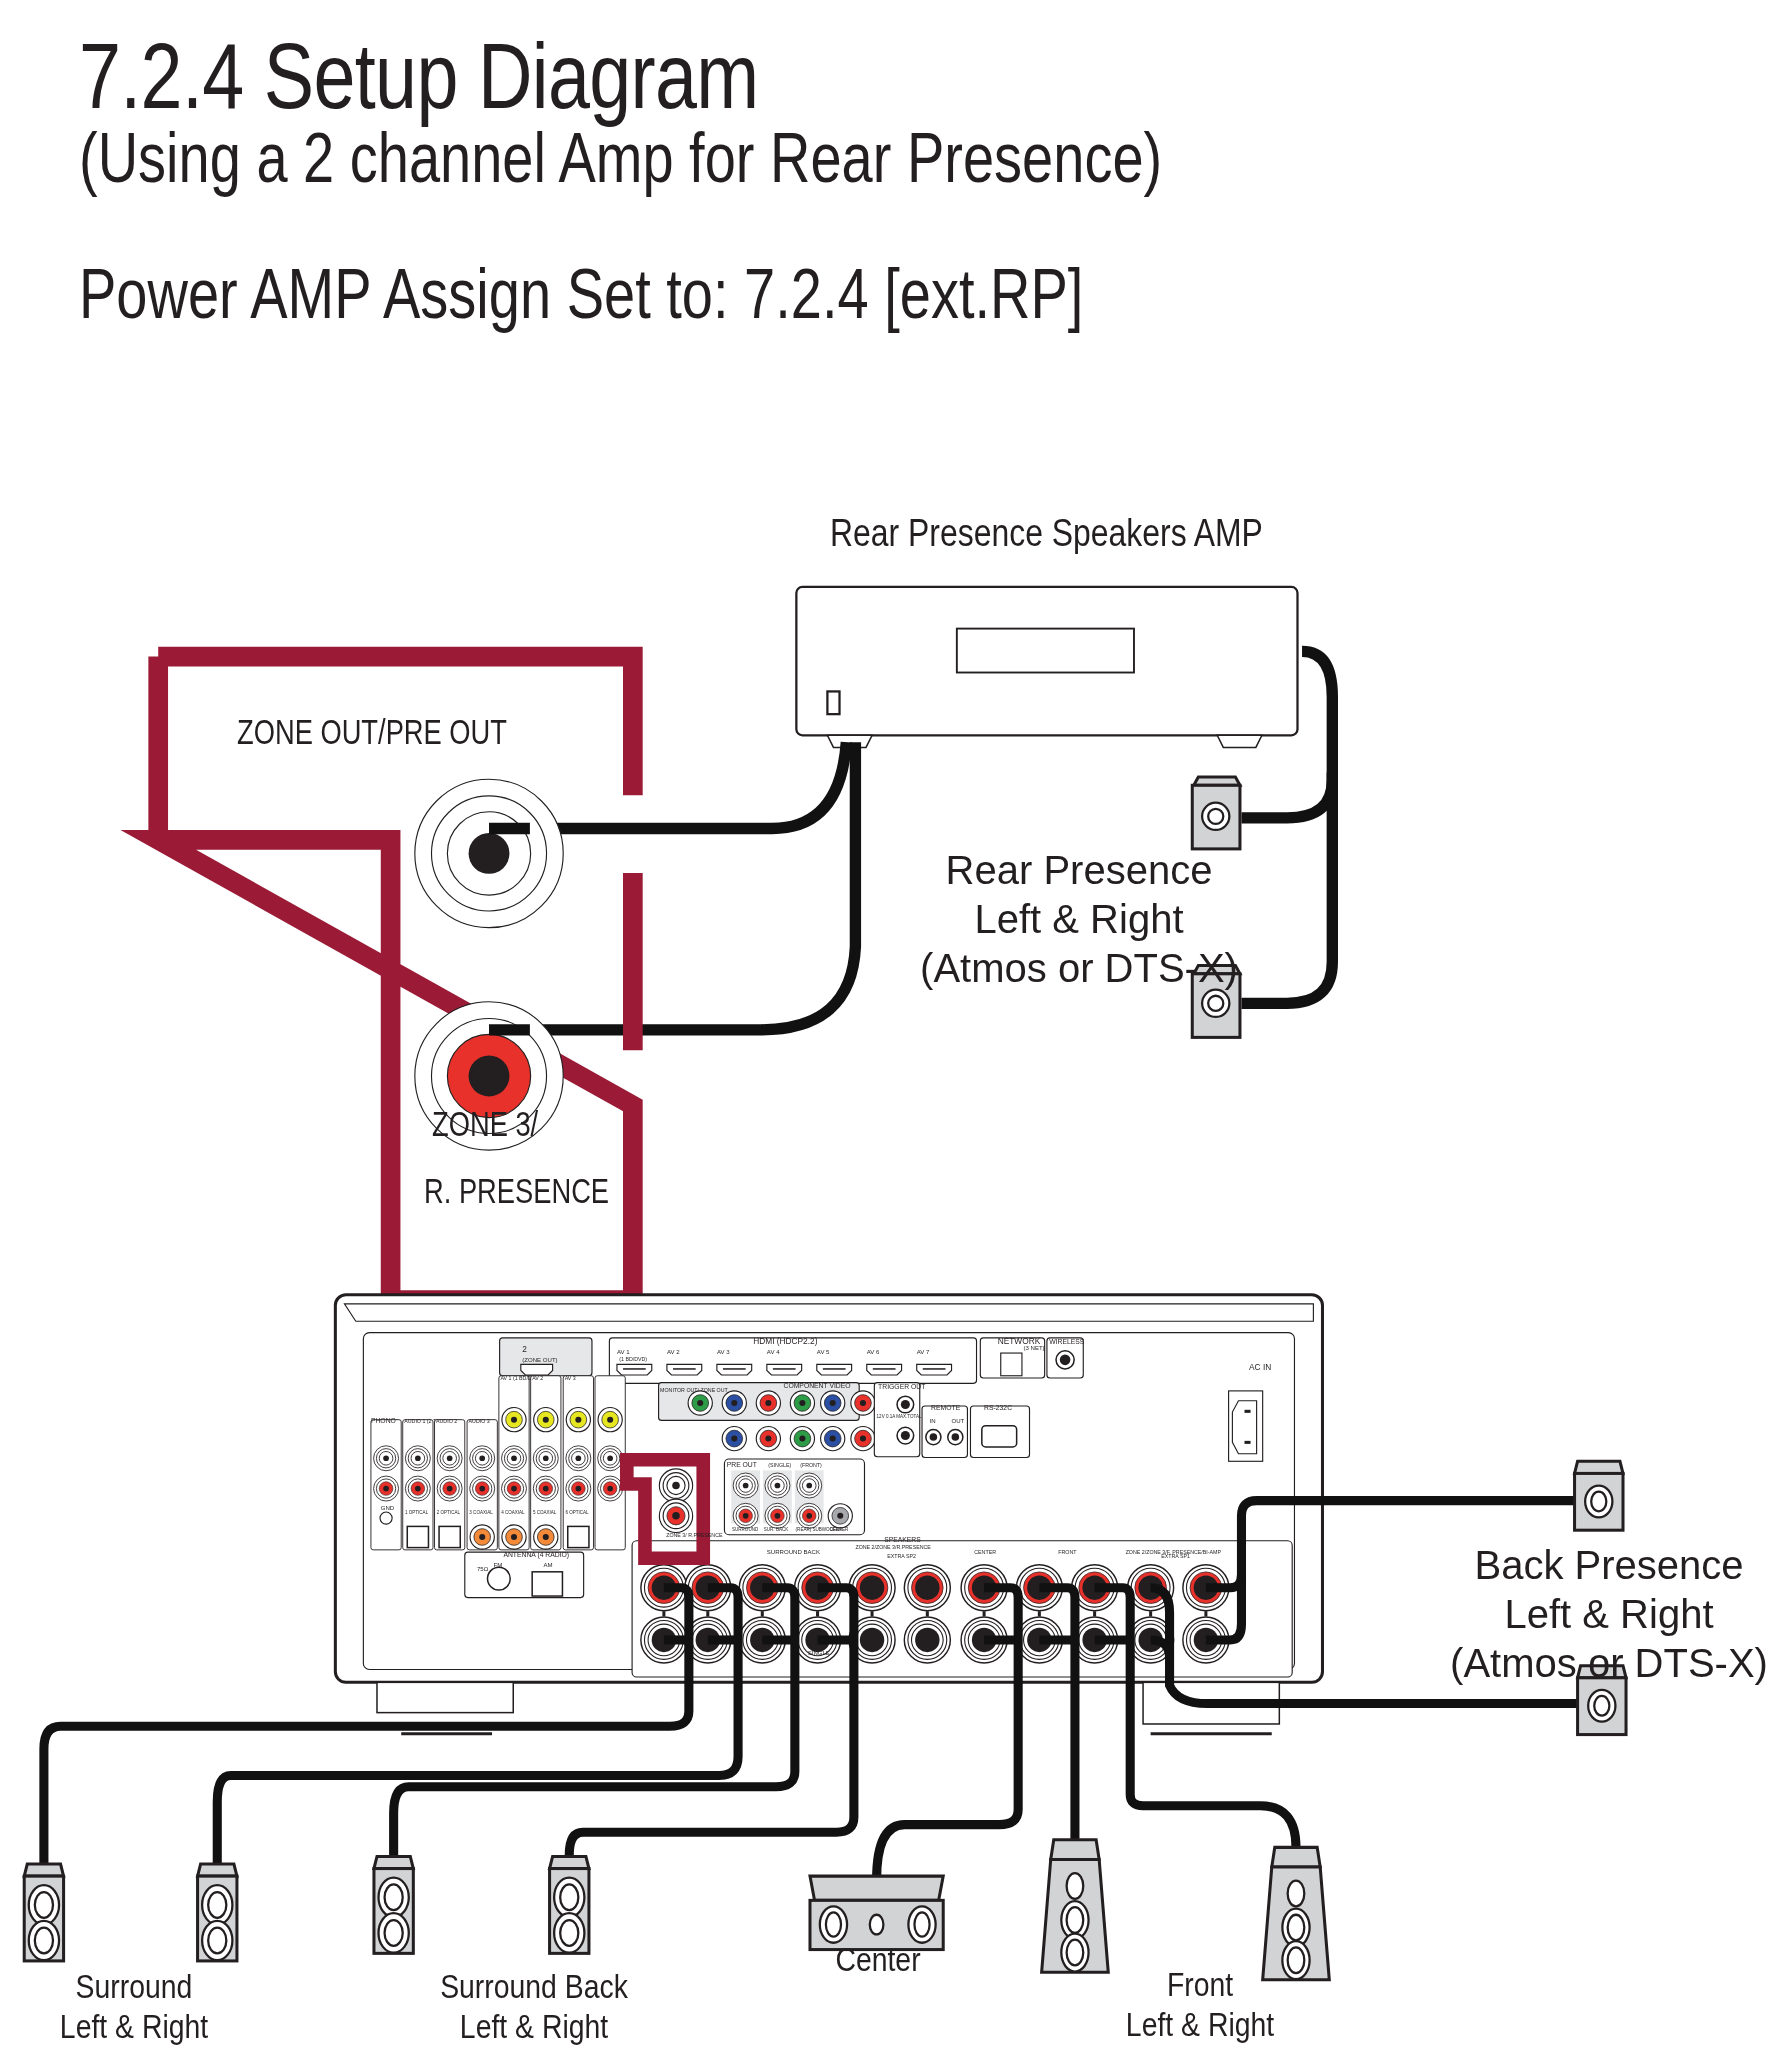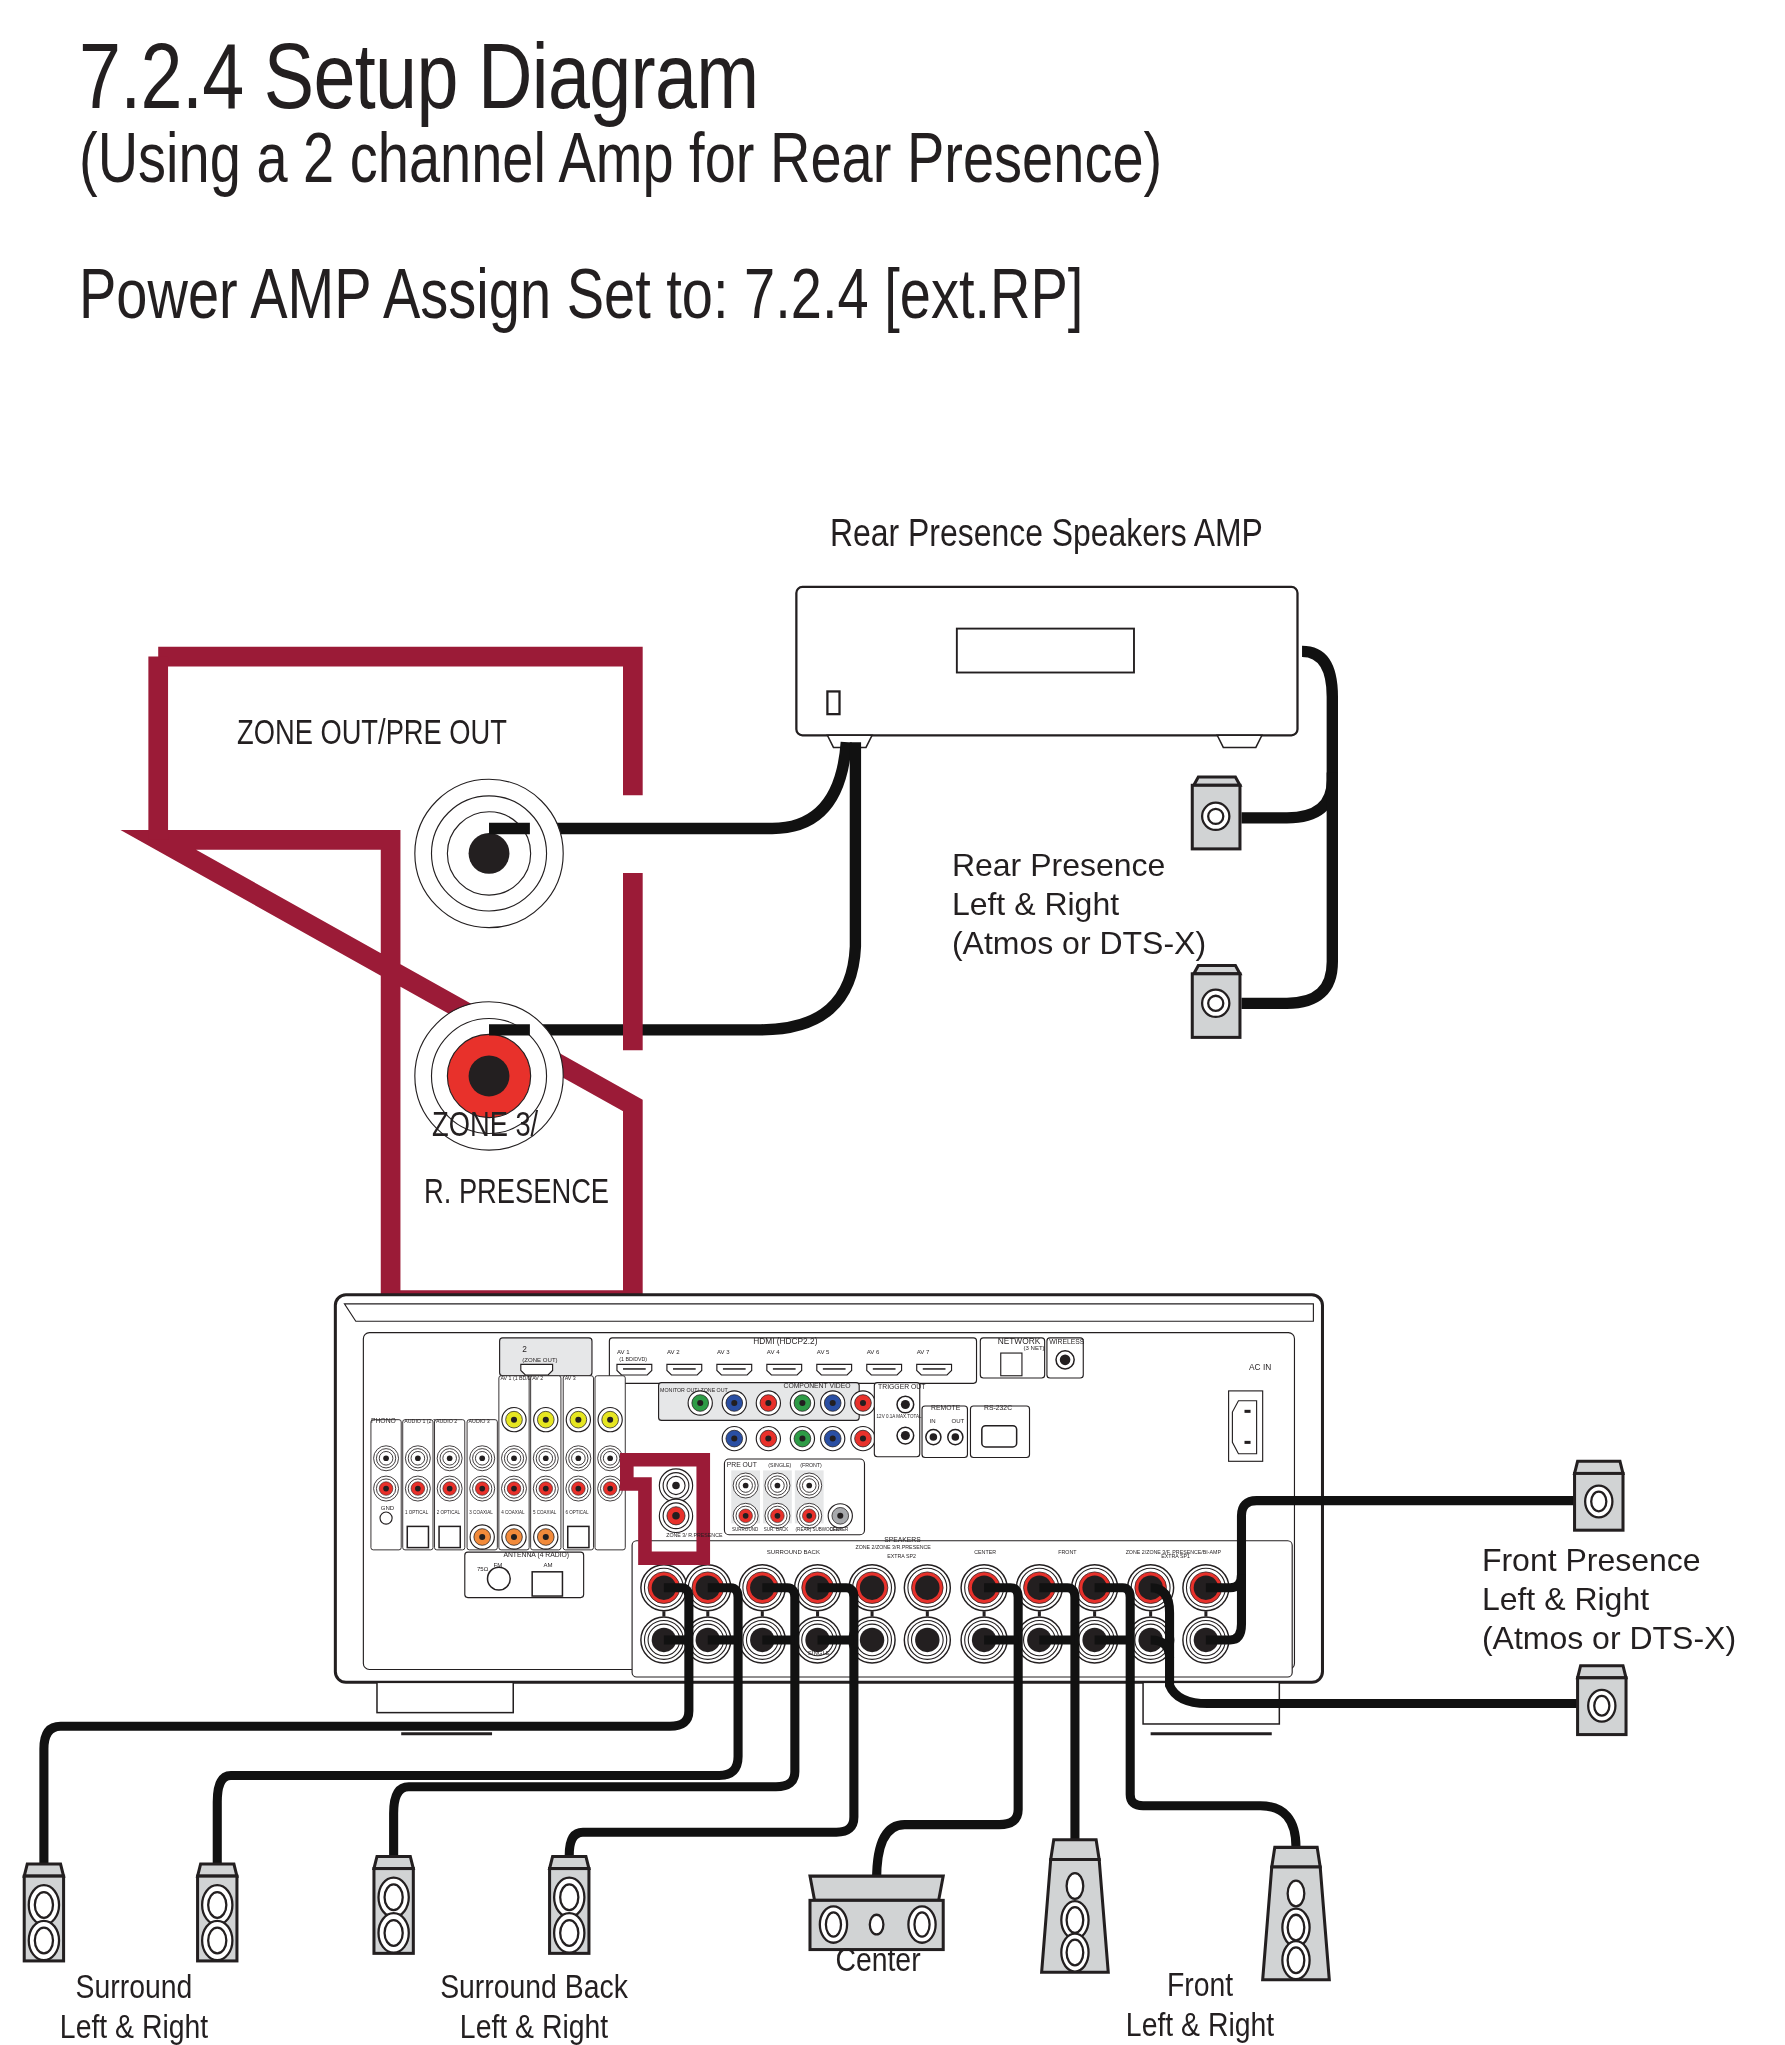--- a/index.html
+++ b/index.html
@@ -2,21 +2,21 @@
 <html style="font-size:12px"><head>
 <meta charset="utf-8">
 <style>
   html, body { margin: 0; padding: 0; background: #ffffff; }
   body { width: 1785px; height: 2046px; position: relative; overflow: hidden;
          font-family: "Liberation Sans", sans-serif; color: #231f20; }
   .abs { position: absolute; white-space: nowrap; }
   .title { left: 79px; top: 30px; font-size: 92px; line-height: 1; transform: scaleX(0.82); transform-origin: left top; letter-spacing: -0.8px; }
   .subtitle { left: 79px; top: 123px; font-size: 70px; line-height: 1; transform: scaleX(0.80); transform-origin: left top; }
   .assign { left: 79px; top: 259px; font-size: 70px; line-height: 1; transform: scaleX(0.80); transform-origin: left top; }
-  .lbl { font-size: 32px; line-height: 1.22; text-align: left; transform: translateX(-50%); }
+  .lbl { font-size: 40px; line-height: 1.22; text-align: center; transform: translateX(-50%); }
   .lbl-cond { font-size: 33px; line-height: 1.22; text-align: center; transform: translateX(-50%) scaleX(0.86); }
   .inset-lbl { font-size: 35px; transform: scaleX(0.78); transform-origin: left top; }
   svg#diagram { position: absolute; left: 0; top: 0; }
   .tiny { font-family: "Liberation Sans", sans-serif; font-size: 11px; fill: #231f20; }
 </style>
 </head>
 <body>
 
 <div class="abs title">7.2.4 Setup Diagram</div>
 <div class="abs subtitle">(Using a 2 channel Amp for Rear Presence)</div>
@@ -621,21 +621,21 @@
 <div class="abs inset-lbl" style="left:432px; top:1104px;">ZONE 3/</div>
 <div class="abs inset-lbl" style="left:424px; top:1171px;">R. PRESENCE</div>
 
 <div class="abs lbl" style="left:1079px; top:846px;">
   <div>Rear Presence</div>
   <div>Left &amp; Right</div>
   <div>(Atmos or DTS-X)</div>
 </div>
 
 <div class="abs lbl" style="left:1609px; top:1541px;">
-  <div>Front Presence</div>
+  <div>Back Presence</div>
   <div>Left &amp; Right</div>
   <div>(Atmos or DTS-X)</div>
 </div>
 
 <div class="abs lbl-cond" style="left:134px; top:1967px;">
   <div>Surround</div>
   <div>Left &amp; Right</div>
 </div>
 <div class="abs lbl-cond" style="left:534px; top:1967px;">
   <div>Surround Back</div>

